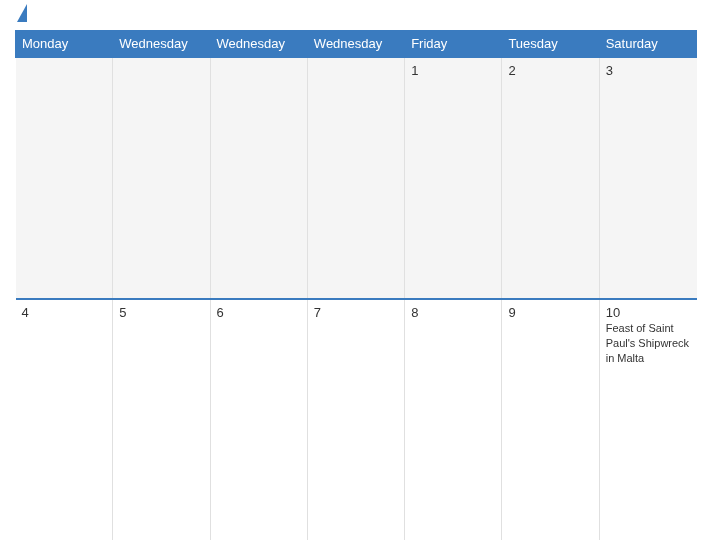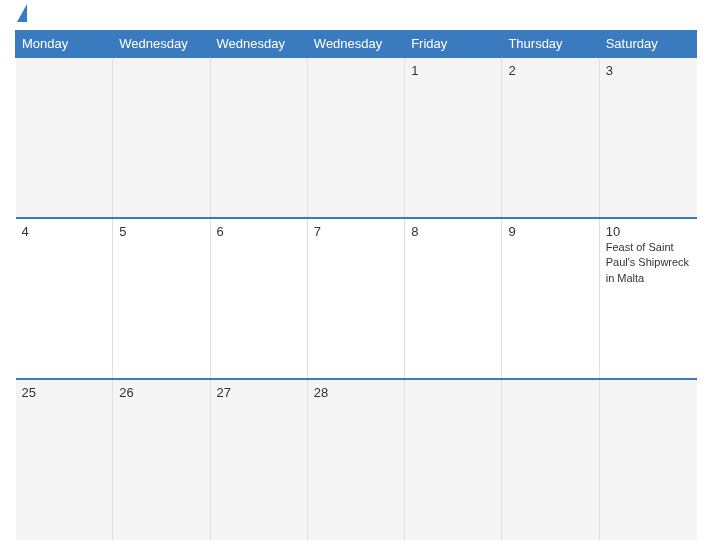--- a/index.html
+++ b/index.html
@@ -157,21 +157,21 @@
 
   <table class="calendar-table">
     <thead>
       <tr>
 
       <th>Monday</th>
           <th>Wednesday</th>
           <th>Wednesday</th>
           <th>Wednesday</th>
           <th>Friday</th>
-          <th>Thursday</th>
+          <th>Tuesday</th>
           <th>Saturday</th>
         </tr>
     </thead>
     <tbody id="calendar-body">
 
     <tr>
           <td></td>
           <td></td>
           <td></td>
           <td></td>
@@ -199,32 +199,15 @@
             <span class="day-number">7</span>
           </td>
           <td>
             <span class="day-number">8</span>
           </td>
           <td>
             <span class="day-number">9</span>
           </td>
           <td><span class="day-number">10</span><span class="event-text">Feast of Saint Paul's Shipwreck in Malta</span></td>
         </tr>
-        <tr>
-          <td>
-            <span class="day-number">25</span>
-          </td>
-          <td>
-            <span class="day-number">26</span>
-          </td>
-          <td>
-            <span class="day-number">27</span>
-          </td>
-          <td>
-            <span class="day-number">28</span>
-          </td>
-          <td></td>
-          <td></td>
-          <td></td>
-        </tr>
       </tbody>
   </table>
 </div>
 
 </body></html>

